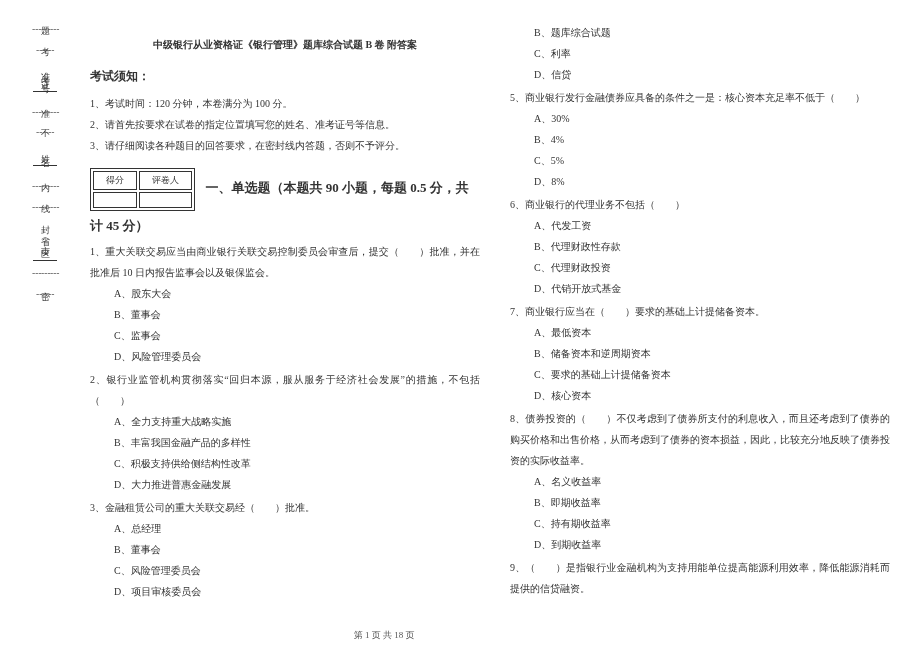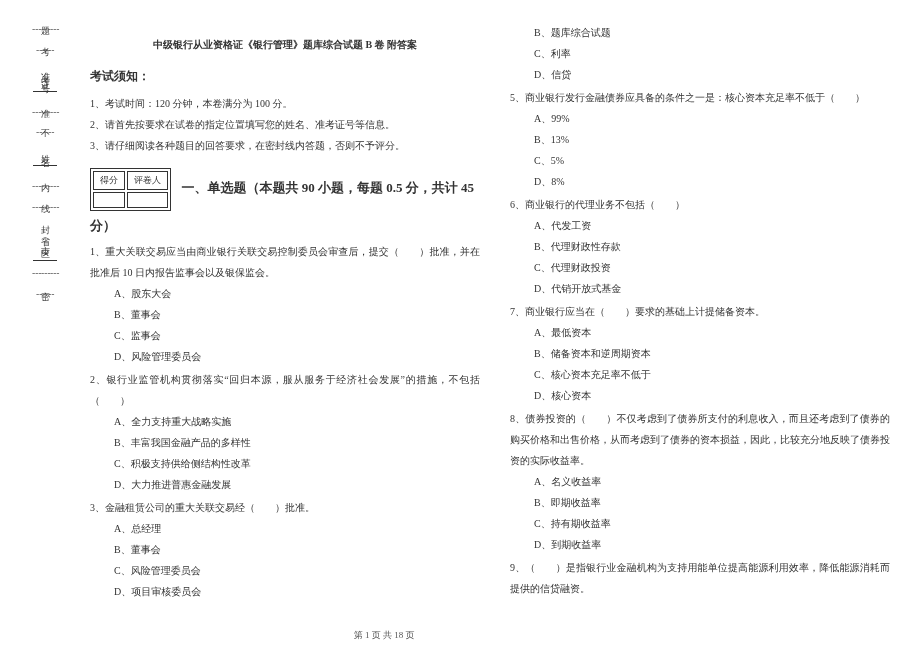--- a/index.html
+++ b/index.html
@@ -85,21 +85,21 @@
       padding-left: 24px;
     }
     .scorebox {
       display: inline-block;
       border: 1px solid #333;
       margin: 6px 0;
       vertical-align: middle;
     }
     .scorebox td {
       border: 1px solid #333;
-      padding: 2px 6px;
+      padding: 2px 12px;
       font-size: 9px;
     }
     .section-title {
       font-weight: bold;
       display: inline;
       font-size: 13px;
       margin-left: 8px;
     }
     .footer {
       position: absolute;
@@ -193,39 +193,39 @@
 
   <div class="column col-right">
     <div class="q">
       <div class="option">B、题库综合试题</div>
       <div class="option">C、利率</div>
       <div class="option">D、信贷</div>
     </div>
 
     <div class="q">
       <div class="line">5、商业银行发行金融债券应具备的条件之一是：核心资本充足率不低于（　　）</div>
-      <div class="option">A、99%</div>
-      <div class="option">B、13%</div>
+      <div class="option">A、30%</div>
+      <div class="option">B、4%</div>
       <div class="option">C、5%</div>
       <div class="option">D、8%</div>
     </div>
 
     <div class="q">
       <div class="line">6、商业银行的代理业务不包括（　　）</div>
       <div class="option">A、代发工资</div>
       <div class="option">B、代理财政性存款</div>
       <div class="option">C、代理财政投资</div>
       <div class="option">D、代销开放式基金</div>
     </div>
 
     <div class="q">
       <div class="line">7、商业银行应当在（　　）要求的基础上计提储备资本。</div>
       <div class="option">A、最低资本</div>
       <div class="option">B、储备资本和逆周期资本</div>
-      <div class="option">C、核心资本充足率不低于</div>
+      <div class="option">C、要求的基础上计提储备资本</div>
       <div class="option">D、核心资本</div>
     </div>
 
     <div class="q">
       <div class="line">8、债券投资的（　　）不仅考虑到了债券所支付的利息收入，而且还考虑到了债券的购买价格和出售价格，从而考虑到了债券的资本损益，因此，比较充分地反映了债券投资的实际收益率。</div>
       <div class="option">A、名义收益率</div>
       <div class="option">B、即期收益率</div>
       <div class="option">C、持有期收益率</div>
       <div class="option">D、到期收益率</div>
     </div>

